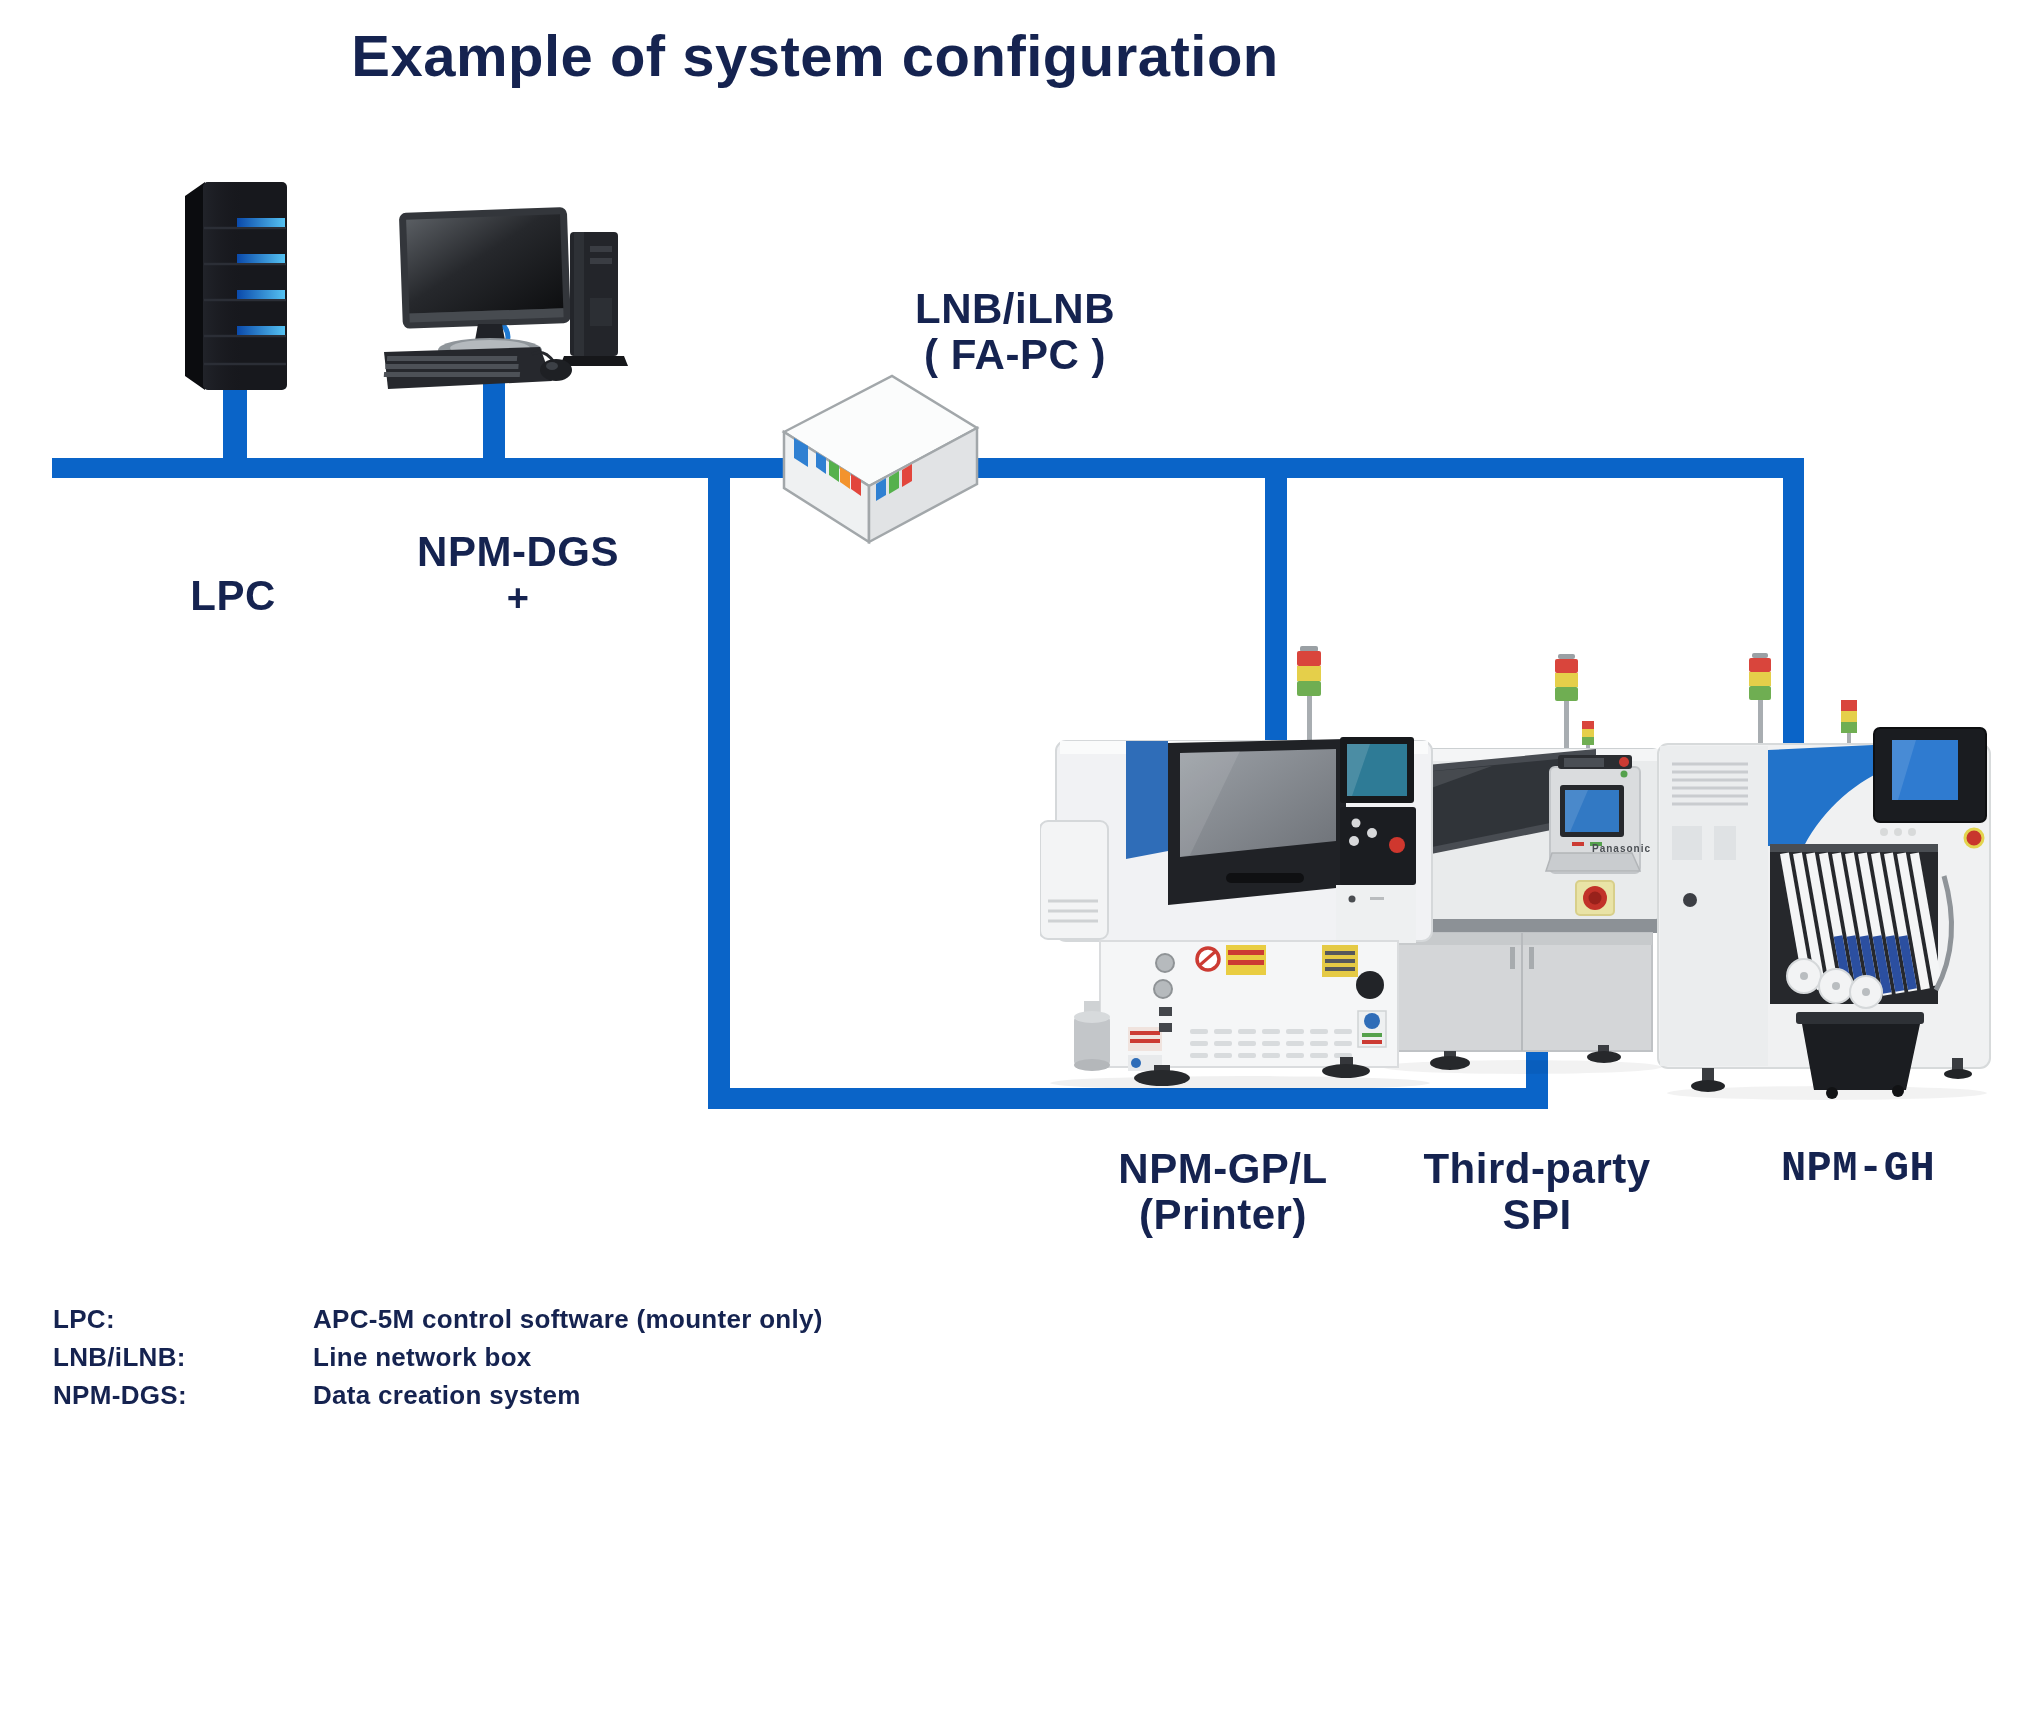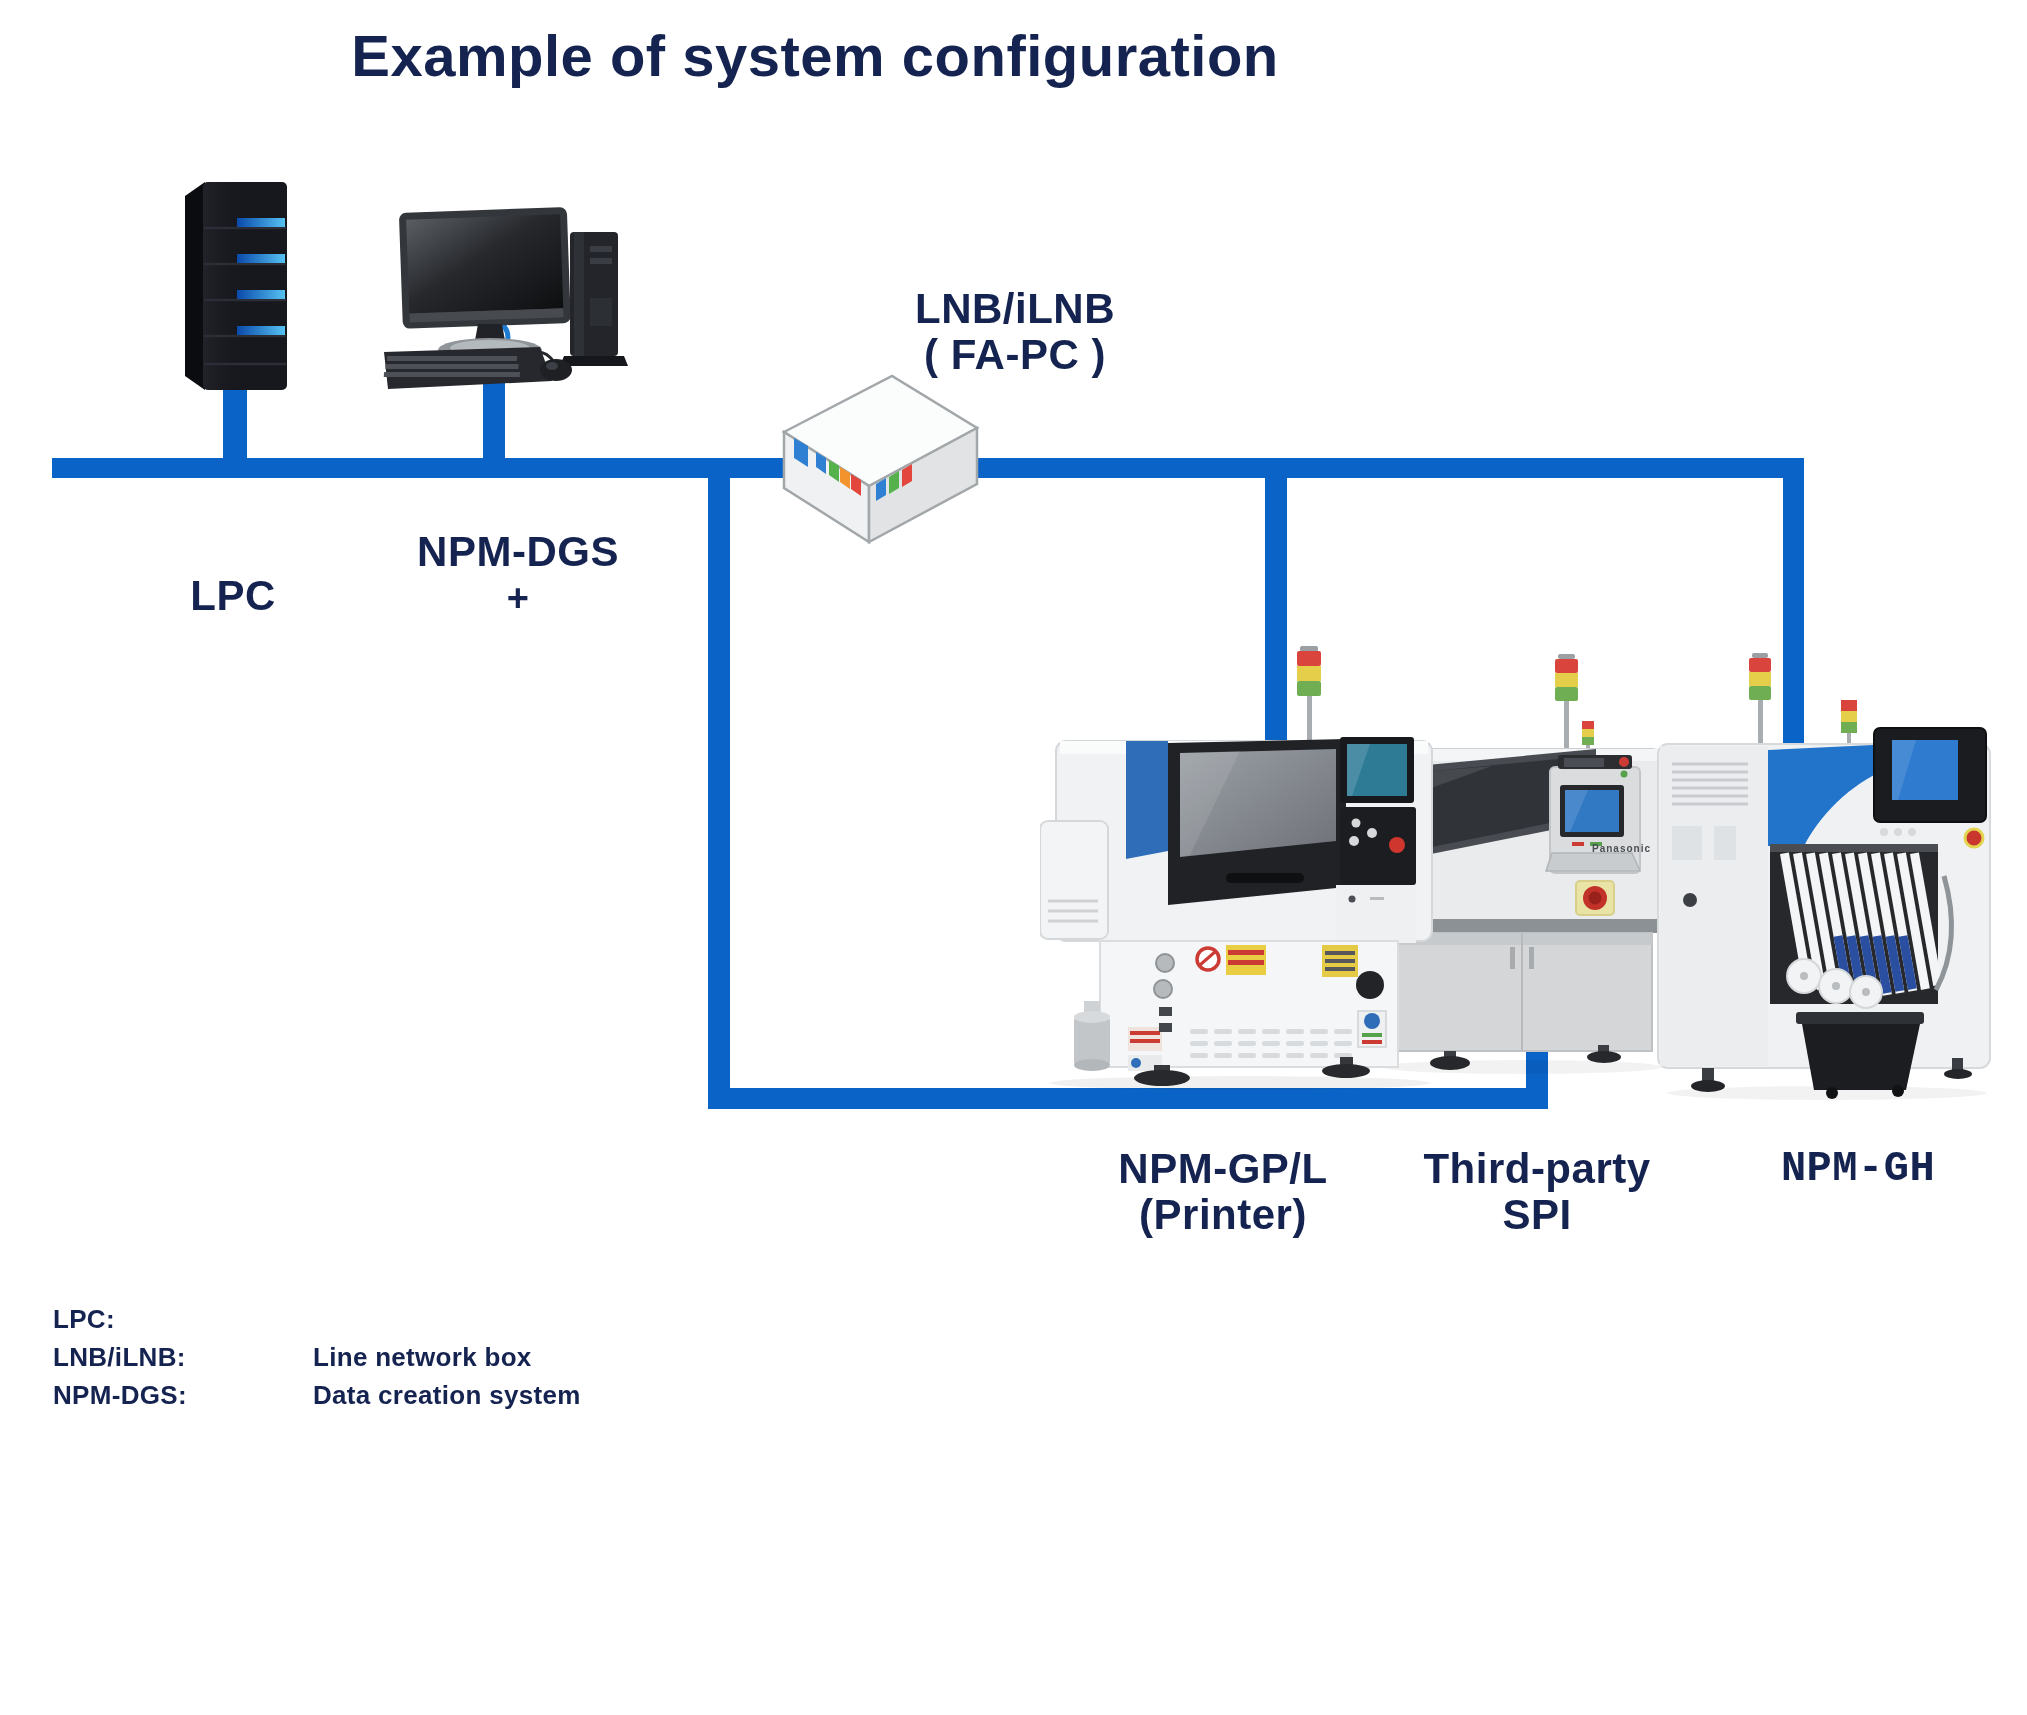--- a/index.html
+++ b/index.html
@@ -404,20 +404,21 @@
 
 <div class="lbl machine-label" id="mounter-label">
   <div>NPM-GH</div>
 </div>
 
 <div id="spi-badge">Panasonic</div>
 
 <div id="legend">
   <div class="legend-row">
     <div class="legend-term">LPC:</div>
+    <div class="legend-def">APC-5M control software (mounter only)</div>
   </div>
   <div class="legend-row">
     <div class="legend-term">LNB/iLNB:</div>
     <div class="legend-def">Line network box</div>
   </div>
   <div class="legend-row">
     <div class="legend-term">NPM-DGS:</div>
     <div class="legend-def">Data creation system</div>
   </div>
 </div>

